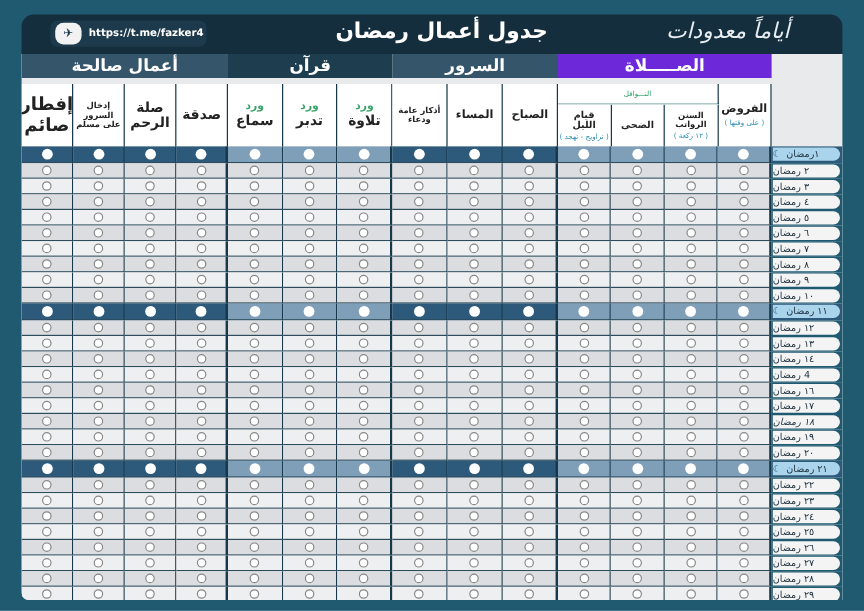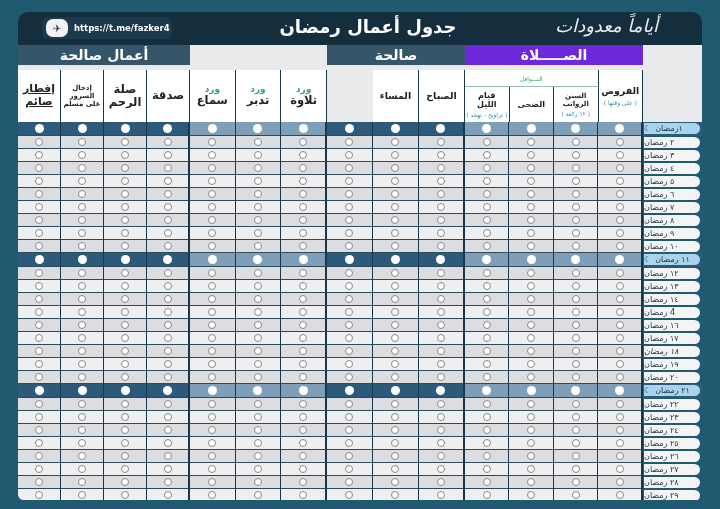--- a/index.html
+++ b/index.html
@@ -42,40 +42,44 @@
       <div class="sub" style="left: 129px; width: 43px;">
         <div style="font-size: 11.5px; font-weight: bold; line-height: 1.15; padding: 0px 2px;">صدقة</div>
       </div>
       <div class="sub" style="left: 86px; width: 43px;">
         <div style="font-size: 11.5px; font-weight: bold; line-height: 1.15; padding: 0px 2px;">صلة الرحم</div>
       </div>
       <div class="sub" style="left: 43px; width: 43px;">
         <div style="font-size: 7px; font-weight: bold; line-height: 1.15; padding: 0px 2px;">إدخال السرور على مسلم</div>
       </div>
       <div class="sub" style="left: 0px; width: 43px;">
-        <div style="font-size: 11px; font-weight: bold; line-height: 1.15; padding: 0px 2px; text-decoration: underline;">إفطار صائم</div>
-      </div>
+        <div style="font-size: 15px; font-weight: bold; line-height: 1.15; padding: 0px 2px;">إفطار صائم</div>
+      </div>
+      <div class="sec" style="left: 172px; width: 137px; background: rgb(30, 62, 80);">قرآن</div>
       <div class="sub" style="left: 263.333px; width: 45.6667px;">
         <div style="color: rgb(58, 163, 106); font-size: 9px; font-weight: bold;">ورد</div>
         <div style="font-size: 11.5px; font-weight: bold; line-height: 1.15; padding: 0px 2px;">تلاوة</div>
       </div>
       <div class="sub" style="left: 217.667px; width: 45.6667px;">
         <div style="color: rgb(58, 163, 106); font-size: 9px; font-weight: bold;">ورد</div>
         <div style="font-size: 11.5px; font-weight: bold; line-height: 1.15; padding: 0px 2px;">تدبر</div>
       </div>
       <div class="sub" style="left: 172px; width: 45.6667px;">
         <div style="color: rgb(58, 163, 106); font-size: 9px; font-weight: bold;">ورد</div>
         <div style="font-size: 11.5px; font-weight: bold; line-height: 1.15; padding: 0px 2px;">سماع</div>
       </div>
-      <div class="sec" style="left: 309px; width: 138px; background: rgb(52, 85, 106);">صالحة</div>
+      <div class="sec" style="left: 309px; width: 138px; background: rgb(52, 85, 106);">السرور</div>
       <div class="sub" style="left: 401px; width: 46px;">
         <div style="font-size: 9.5px; font-weight: bold; line-height: 1.15; padding: 0px 2px;">الصباح</div>
       </div>
       <div class="sub" style="left: 355px; width: 46px;">
         <div style="font-size: 9.5px; font-weight: bold; line-height: 1.15; padding: 0px 2px;">المساء</div>
+      </div>
+      <div class="sub" style="left: 309px; width: 46px;">
+        <div style="font-size: 7px; font-weight: bold; line-height: 1.15; padding: 0px 2px;">أذكار عامة ودعاء</div>
       </div>
       <div class="sec" style="left: 447px; width: 178px; background: #6d28d9;">الصـــــلاة</div>
       <div class="sub" style="left: 580.5px; width: 44.5px;">
         <div style="font-size: 9.5px; font-weight: bold; line-height: 1.15; padding: 0px 2px;">الفروض</div>
         <div style="font-size: 6px; color: rgb(46, 143, 184); margin-top: 2px;">( على وقتها )</div>
       </div>
       <div class="sub" style="left: 536px; width: 44.5px; top: 42px; height: 35px;">
         <div style="font-size: 7px; font-weight: bold; line-height: 1.15; padding: 0px 2px;">السنن الرواتب</div>
         <div style="font-size: 6px; color: rgb(46, 143, 184); margin-top: 2px;">( ١٢ ركعة )</div>
       </div>

